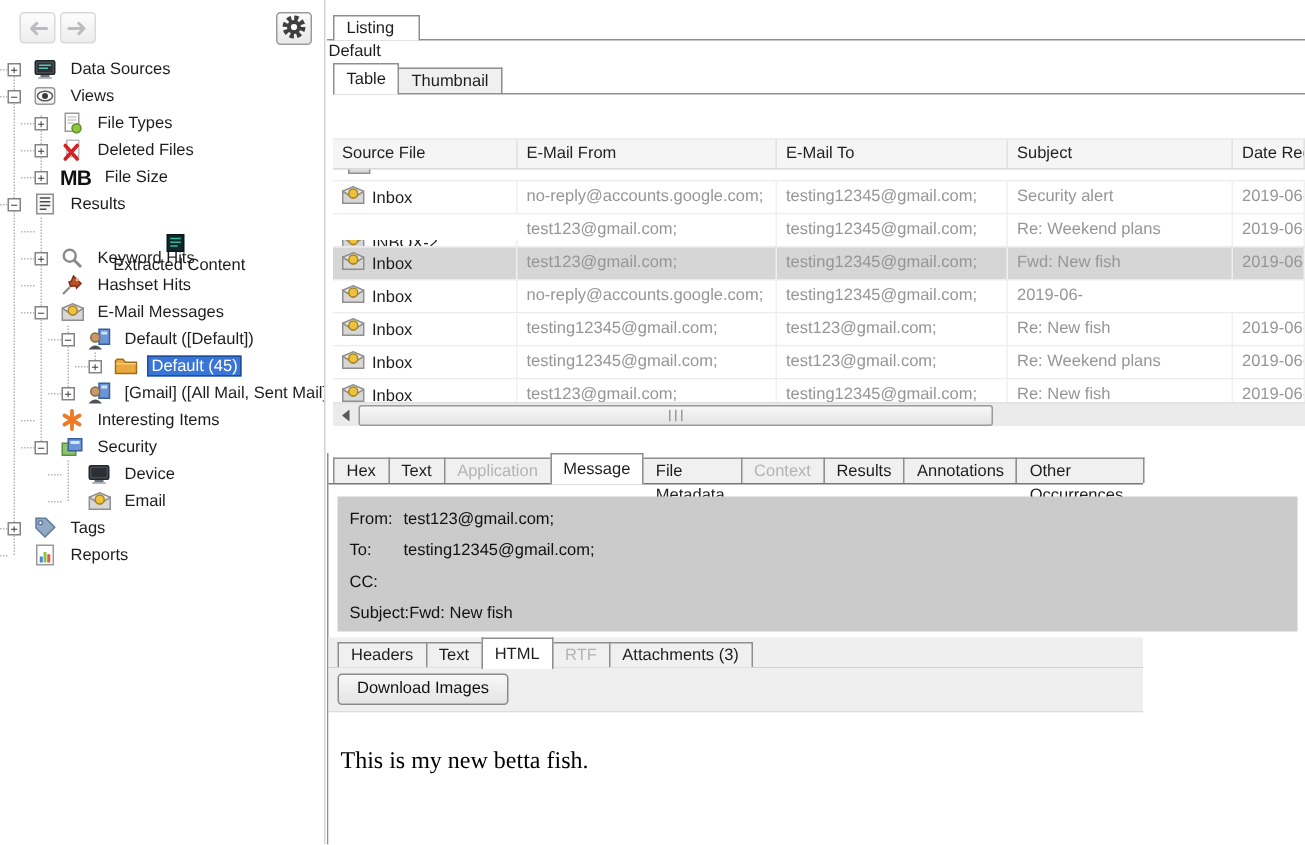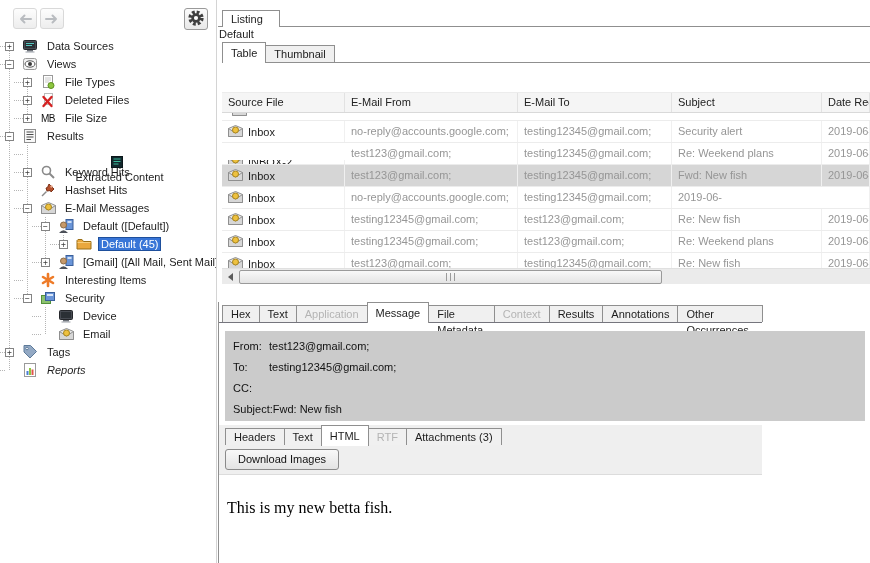--- a/index.html
+++ b/index.html
@@ -16,21 +16,21 @@
   .gearbtn { position:absolute; top:8px; left:184px; width:24px; height:22px; border:1px solid #9a9a9a; border-radius:3px;
     background:linear-gradient(#fbfbfb,#e8e8e8); display:flex; align-items:center; justify-content:center; }
   .tree { position:absolute; left:0; top:37px; right:0; bottom:0; overflow:hidden; }
   .trow { position:relative; height:18px; display:flex; align-items:center; padding-left:var(--ind); white-space:nowrap; }
   .trow::before { content:''; position:absolute; left:calc(var(--ind) - 9px); top:9px; width:9px; border-top:1px dotted #b5b5b5; }
   .toggle { flex:0 0 9px; height:9px; border:1px solid #848484; background:#fff; color:#3c3c3c;
     font:8px/7px "DejaVu Sans Mono",monospace; text-align:center; margin-right:8px; z-index:1; }
   .tspacer { flex:0 0 9px; height:9px; margin-right:8px; }
   .ticon { flex:0 0 16px; height:16px; margin-right:6px; display:flex; align-items:center; justify-content:center; }
   .ticon svg { display:block; }
-  .mbtxt { font-weight:normal; font-size:10px; color:#111; letter-spacing:-0.5px; }
+  .mbtxt { font-weight:bold; font-size:14px; color:#111; letter-spacing:-0.5px; }
   .tlabel { padding:1px 3px; }
   .tsel-label { background:#3875d7; color:#fff; border:1px solid #1e4f9c; padding:0 2px; }
   .guide { position:absolute; width:0; border-left:1px dotted #b5b5b5; }
 
   
   .right-panel { position:absolute; left:218px; top:0; width:652px; height:563px; background:#fff; }
 
   .tabbar { display:flex; align-items:flex-end; border-bottom:1px solid #8f8f8f; }
   .tab { height:17px; line-height:16px; padding:0 8px; border:1px solid #8f8f8f; border-bottom:none;
     background:#f0f0f0; margin-right:-1px; color:#1d1d1d; }
@@ -297,21 +297,21 @@
       <div class="trow" style="--ind: 5px; padding-left: var(--ind);">
         <span class="toggle">+</span>
         <span class="ticon">
           <svg width="16" height="16" viewBox="0 0 16 16">
             <path d="M8.5 1.5 L14.5 7.5 L8 14 L2 8 L2 1.5 Z" fill="#93a9c4" stroke="#5d7a99"></path>
             <circle cx="5" cy="4.5" r="1.3" fill="#fff" stroke="#5d7a99"></circle>
           </svg>
         </span>
         <span class="tlabel">Tags</span>
       </div>
-      <div class="trow" style="--ind: 5px; padding-left: var(--ind); font-style: italic;">
+      <div class="trow" style="--ind: 5px; padding-left: var(--ind);">
         <span class="tspacer"></span>
         <span class="ticon">
           <svg width="16" height="16" viewBox="0 0 16 16">
             <rect x="2.5" y="1.5" width="11" height="13" fill="#fff" stroke="#9a9a9a"></rect>
             <rect x="4.5" y="9" width="2" height="4" fill="#4a7fd4"></rect>
             <rect x="7" y="6" width="2" height="7" fill="#8dc63f"></rect>
             <rect x="9.5" y="7.5" width="2" height="5.5" fill="#e2574c"></rect>
           </svg>
         </span>
         <span class="tlabel">Reports</span>

